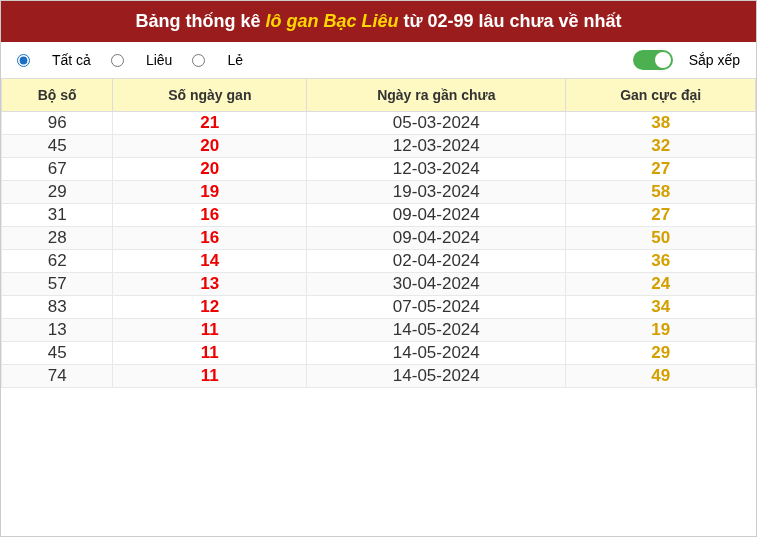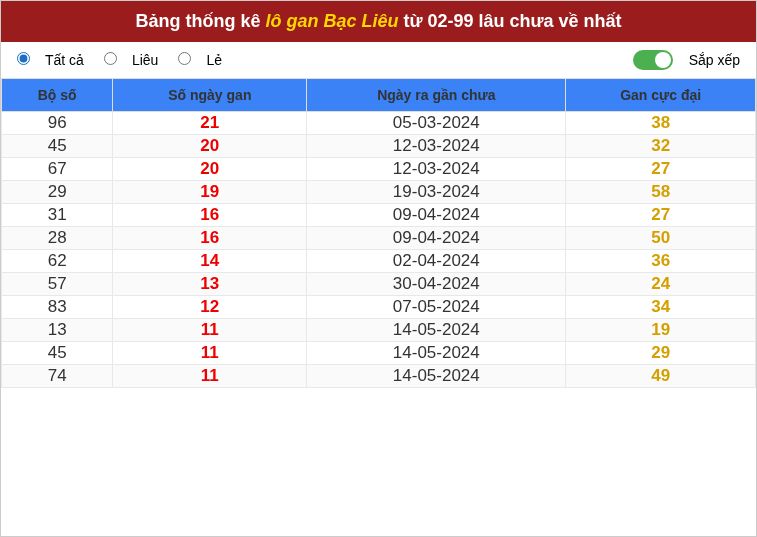--- a/index.html
+++ b/index.html
@@ -27,22 +27,22 @@
 
     .filter-bar {
       display: flex;
       align-items: center;
       padding: 8px 16px;
       gap: 20px;
       background: #fff;
     }
     .filter-bar label {
       display: flex;
-      align-items: flex-start;
-      gap: 15px;
+      align-items: center;
+      gap: 22px;
       font-size: 14px;
       cursor: pointer;
     }
     .filter-bar input[type="radio"] {
       accent-color: #1a6fc4;
     }
     .sort-toggle {
       margin-left: auto;
       display: flex;
       align-items: center;
@@ -66,21 +66,21 @@
       height: 16px;
       background: #fff;
       border-radius: 50%;
     }
 
     table {
       width: 100%;
       border-collapse: collapse;
     }
     thead tr {
-      background: #3b82f6;
+      background: #fef9c3;
     }
     thead th {
       padding: 8px 10px;
       font-size: 14px;
       font-weight: bold;
       color: #333;
       border: 1px solid #ddd;
       text-align: center;
     }
     tbody tr {

